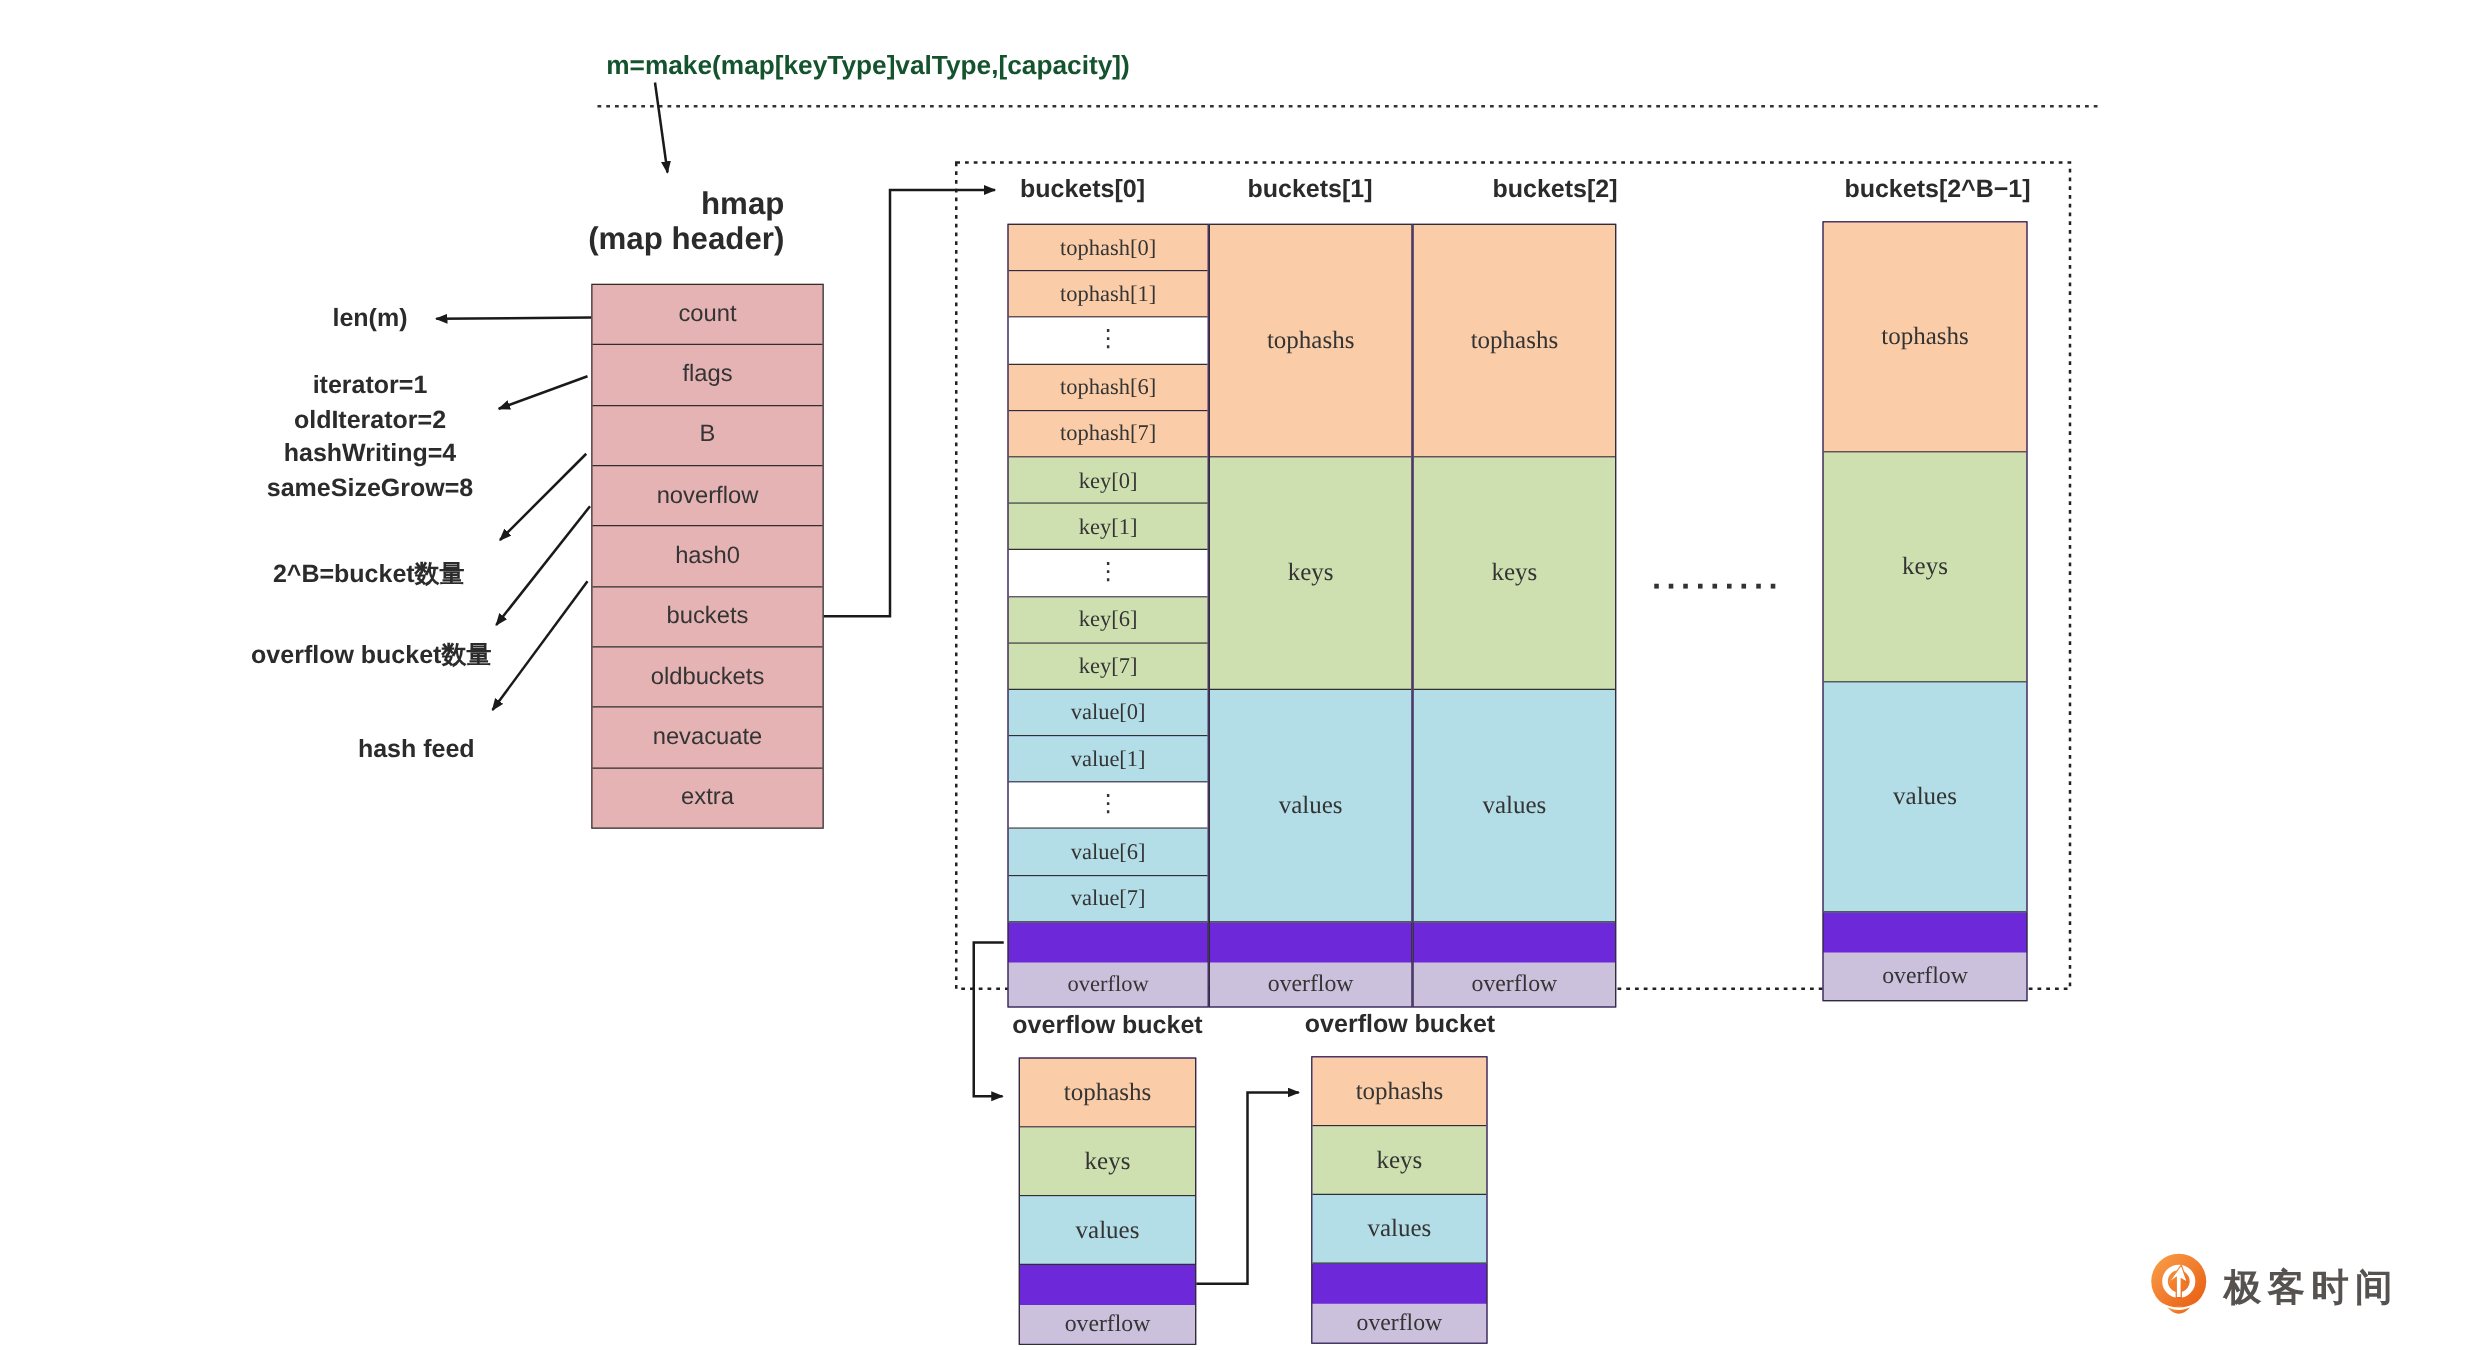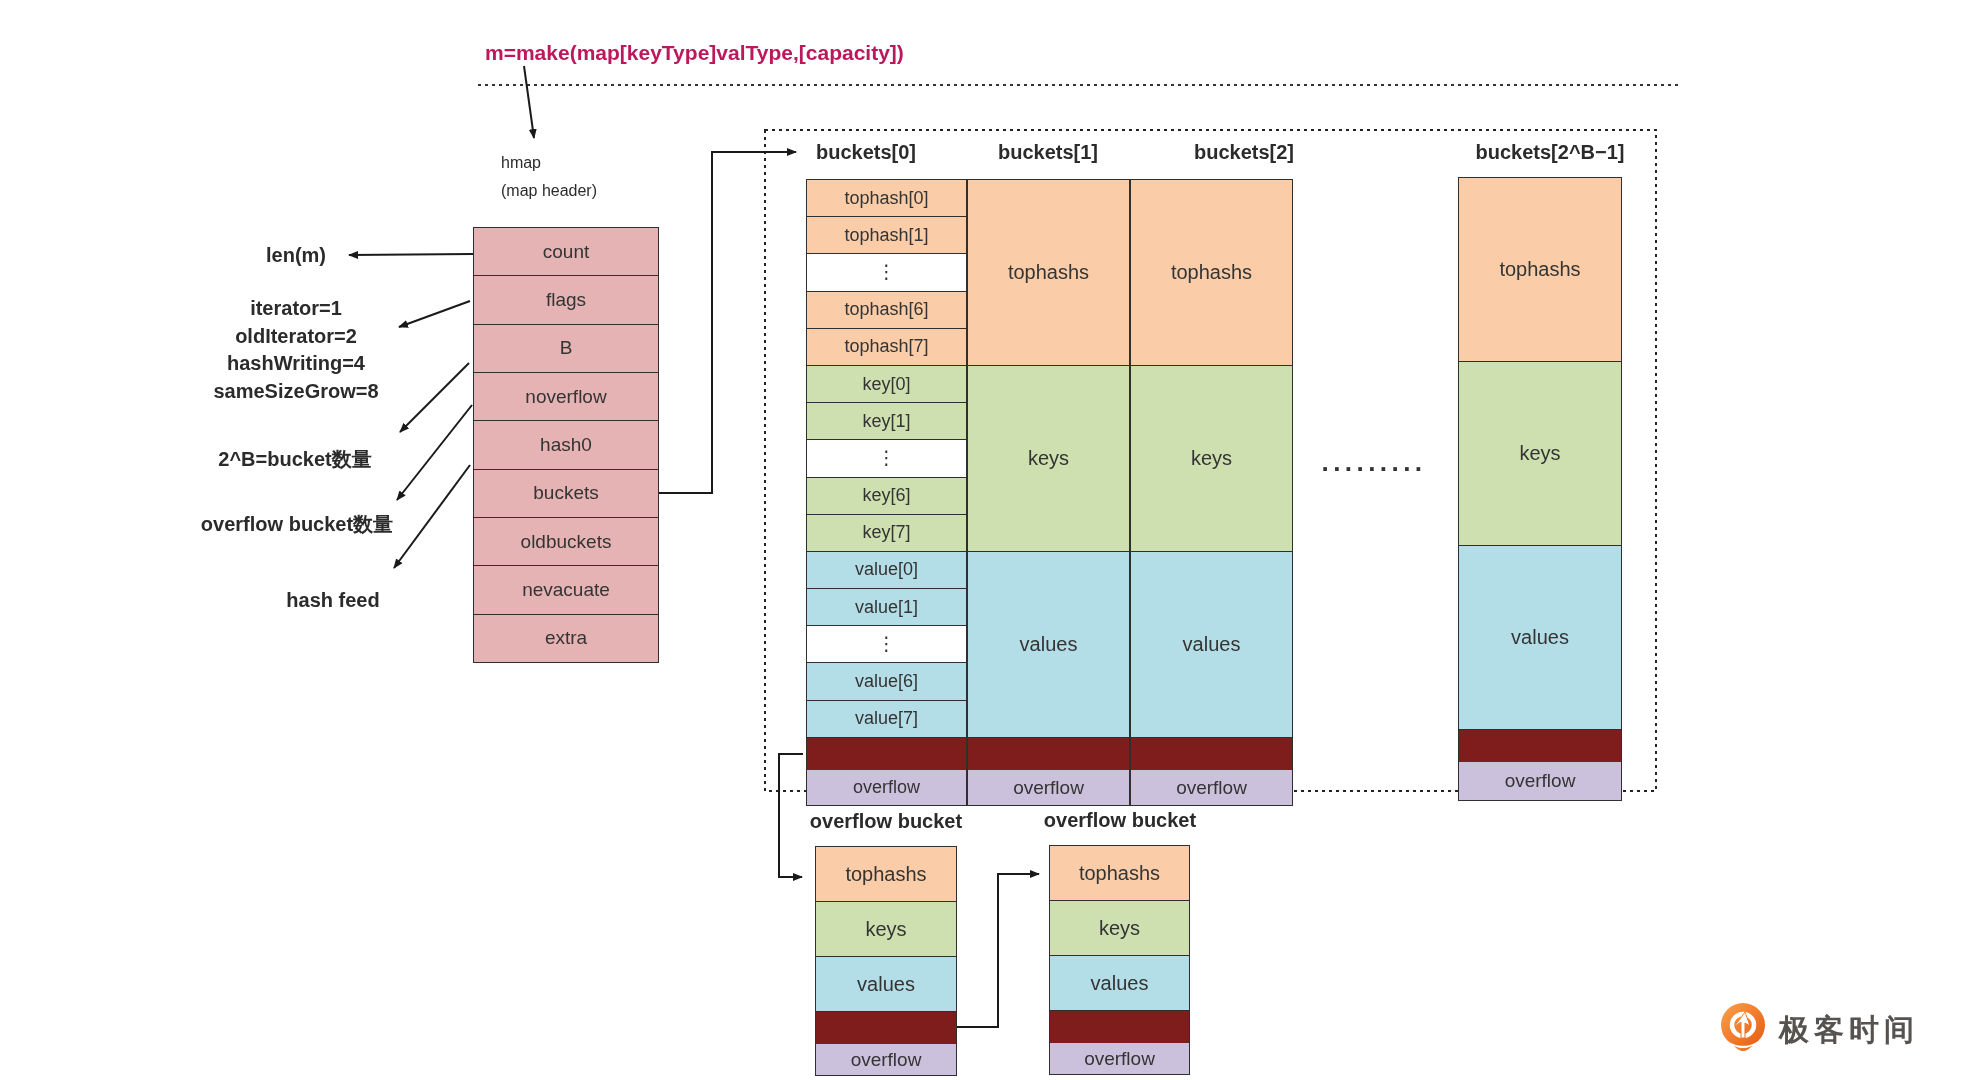--- a/index.html
+++ b/index.html
@@ -5,25 +5,25 @@
   html,body{margin:0;padding:0;background:#ffffff;}
   .stage{
     position:relative;width:1980px;height:1080px;background:#ffffff;overflow:hidden;
     font-family:"Liberation Sans","DejaVu Sans",sans-serif;color:#333333;
   }
   .abs{position:absolute;}
   .ctr{transform:translate(-50%,-50%);white-space:nowrap;}
   svg.overlay{position:absolute;left:0;top:0;width:1980px;height:1080px;pointer-events:none;}
 
   
-  .top-expr{left:485px;top:41px;font-size:21px;font-weight:600;color:#be185d;white-space:nowrap;}
-
-  
-  .hmap-title{left:549px;top:149px;text-align:left;transform:translateX(-50%);
-    font-size:16px;font-weight:400;color:#2b2b2b;line-height:28px;}
+  .top-expr{left:485px;top:41px;font-size:21px;font-weight:600;color:#14532d;white-space:nowrap;}
+
+  
+  .hmap-title{left:549px;top:149px;text-align:right;transform:translateX(-50%);
+    font-size:25px;font-weight:700;color:#2b2b2b;line-height:28px;}
 
   
   .hmap-box{left:473px;top:227px;width:186px;height:436px;border:1px solid #2f2f2f;
     background:#e6b3b4;display:flex;flex-direction:column;box-sizing:border-box;}
   .hrow{flex:1;display:flex;align-items:center;justify-content:center;
     border-bottom:1px solid #2f2f2f;font-size:19px;color:#343434;}
   .hrow:last-child{border-bottom:none;}
 
   
   .ann{font-size:20px;font-weight:600;color:#2b2b2b;text-align:center;}
@@ -32,21 +32,21 @@
   .ann-b{left:295px;top:459px;}
   .ann-nov{left:297px;top:524px;}
   .ann-feed{left:333px;top:600px;}
 
   
   .col-hd{font-size:20px;font-weight:600;color:#2b2b2b;}
   .hd0{left:866px;top:152px;} .hd1{left:1048px;top:152px;}
   .hd2{left:1212px;top:152px;margin-left:32px;} .hdB{left:1550px;top:152px;}
 
   
-  .col{border:1px solid #2f2f2f;box-sizing:border-box;background:#7f1d1d;}
+  .col{border:1px solid #2f2f2f;box-sizing:border-box;background:#6d28d9;font-family:Liberation Serif, serif;}
   .cell{display:flex;align-items:center;justify-content:center;
     border-bottom:1px solid #2f2f2f;box-sizing:border-box;font-size:18px;color:#343434;}
   .cell:last-child{border-bottom:none;}
   .c-or{background:#facda8;} .c-gr{background:#cee0b0;} .c-bl{background:#b4dee7;}
   .c-pu{background:#cbc1dd;margin-top:32px;} .c-wh{background:#ffffff;}
   .sm{height:37.2px;} .sm-of{height:35.2px;}
   .blk{height:186px;font-size:20px;} .blk-of{height:35px;font-size:19px;}
   .blkB{height:184px;font-size:20px;} .blkB-of{height:38px;font-size:19px;}
   .col0{left:806px;top:179px;width:161px;}
   .col1{left:967px;top:179px;width:163px;}

